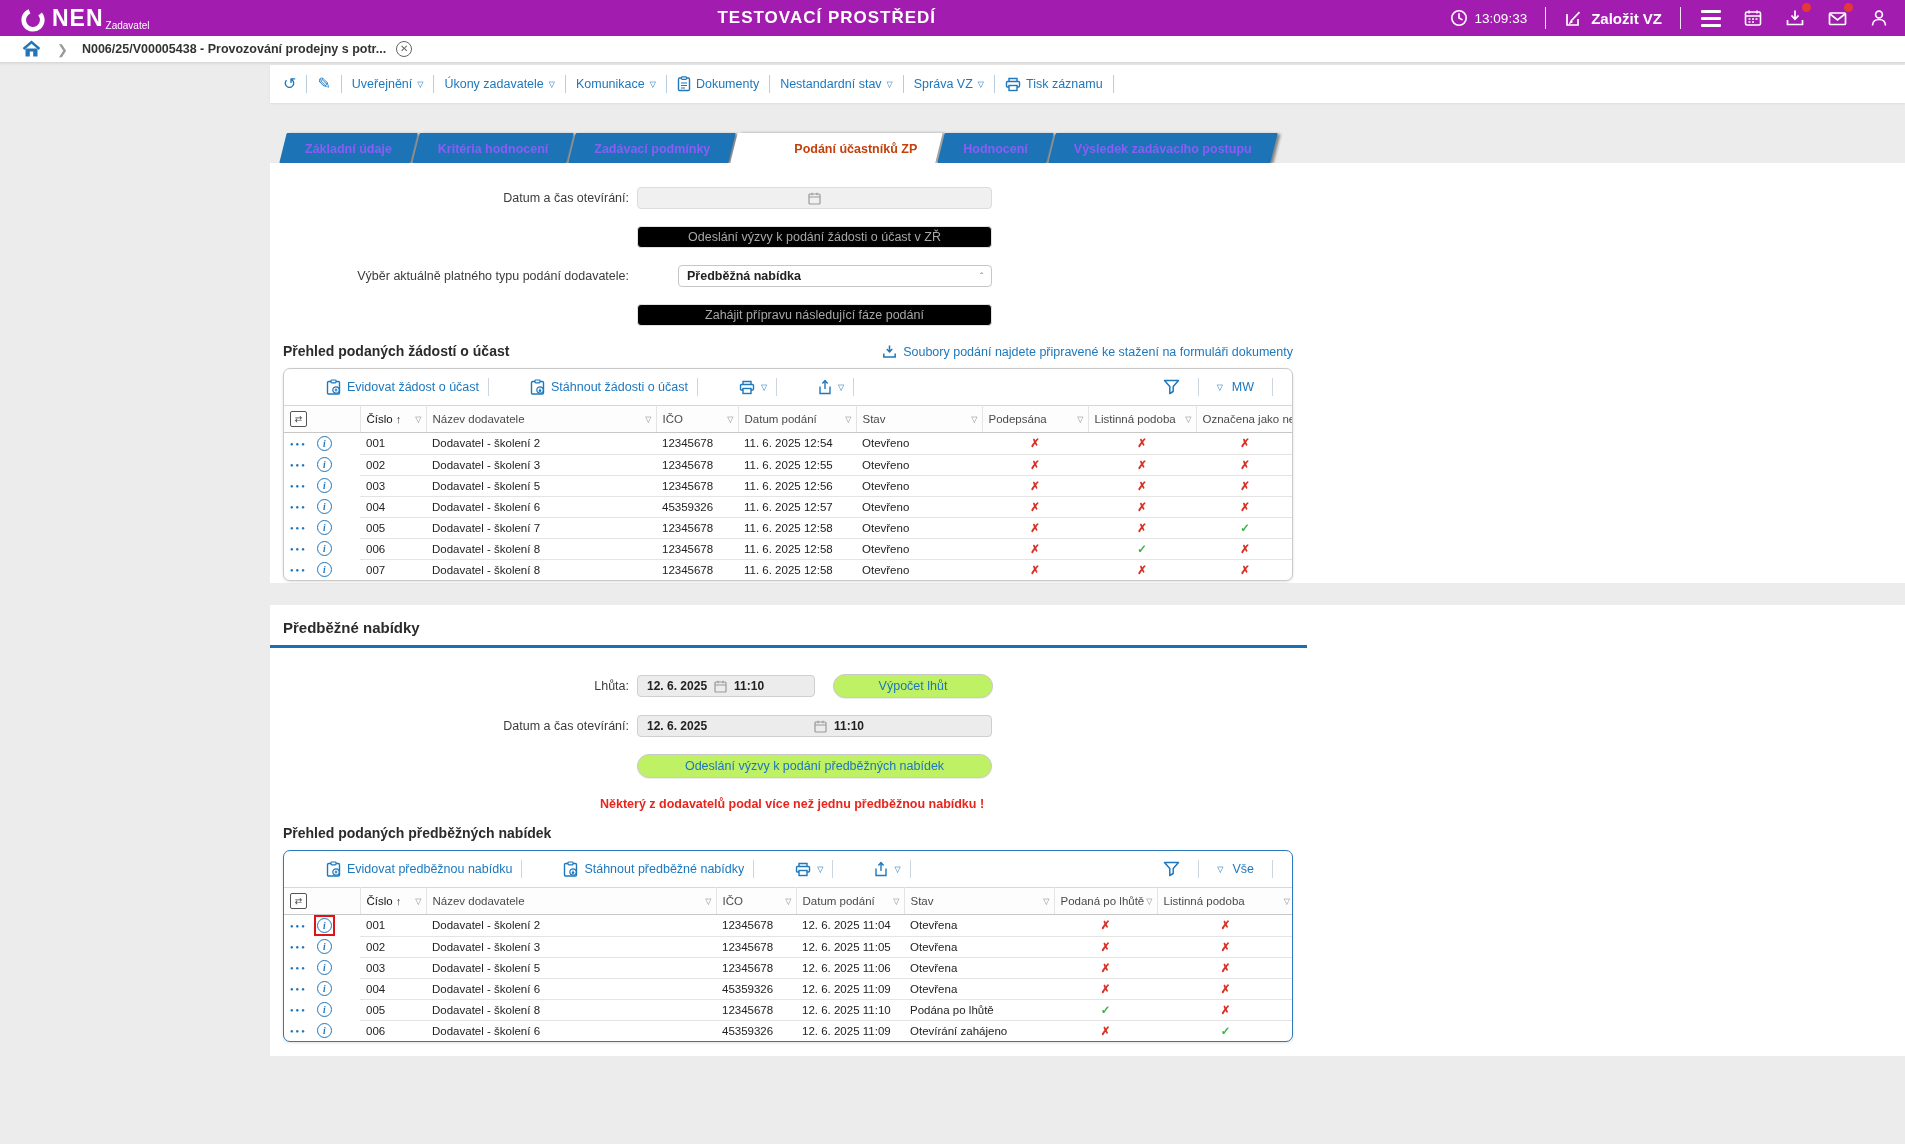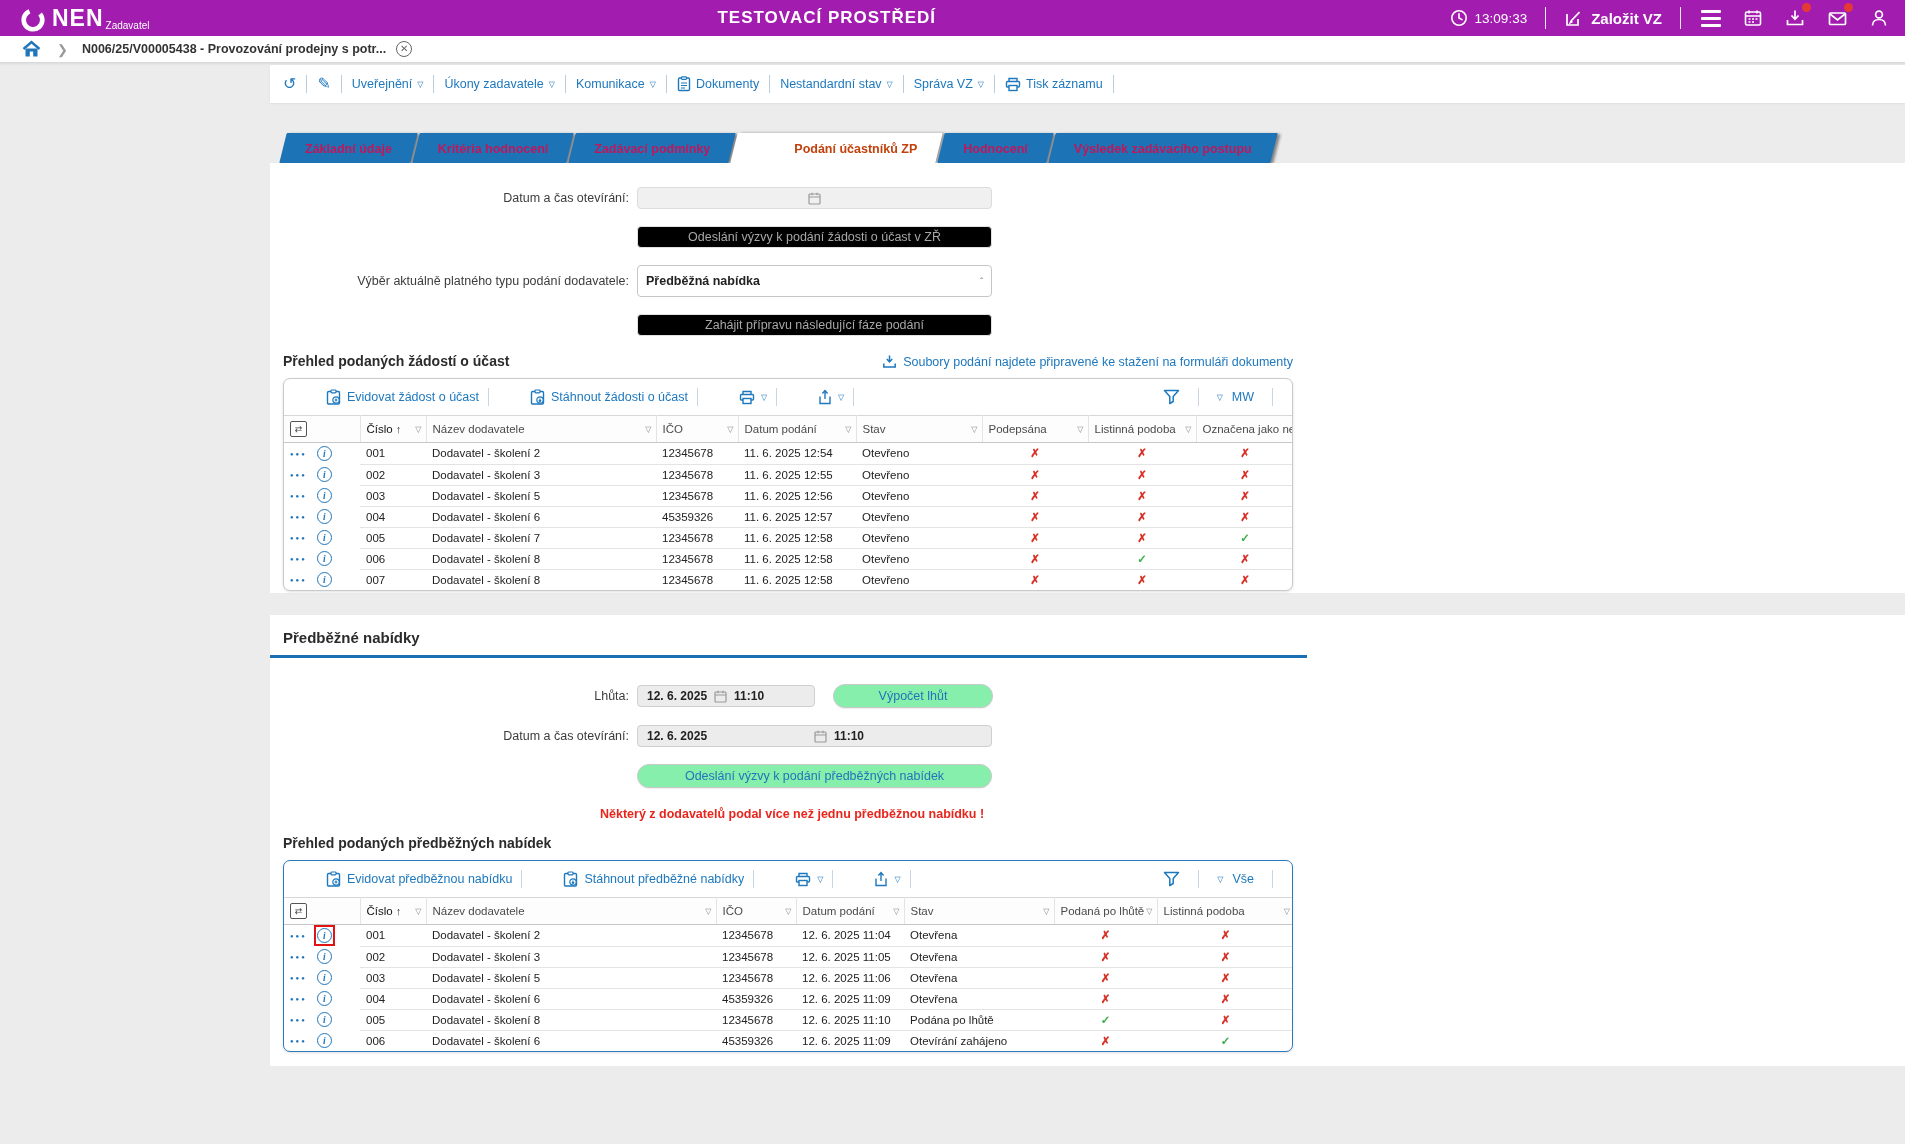--- a/index.html
+++ b/index.html
@@ -36,35 +36,35 @@
   .actionbar { height:38px; display:flex; align-items:center; padding-left:13px; margin-top:2px; font-size:12.5px; color:#1d78be; box-shadow:0 1px 2px rgba(0,0,0,.06); }
   .ab-item { display:flex; align-items:center; gap:5px; cursor:pointer; white-space:nowrap; color:#1d78be; }
   .ab-sep { width:1px; height:18px; background:#b9cddd; margin:0 10px; }
   .ab-glyph { font-size:16px; line-height:1; }
   .dd-arrow { font-size:8px; color:#1d78be; margin-top:1px; }
 
   
   .tabbar { display:flex; margin:30px 0 0 13px; height:30px; position:relative; }
   .tab { position:relative; height:30px; line-height:30px; padding:0 22px; margin-right:2px; cursor:pointer; }
   .tab .tab-bg { position:absolute; inset:0; background:#1c74b6; transform:skewX(-14deg); box-shadow:3px 1px 3px rgba(0,0,0,.45); border-radius:1px; }
-  .tab .tab-label { position:relative; font-size:12.5px; font-weight:bold; color:#be185d; white-space:nowrap; }
+  .tab .tab-label { position:relative; font-size:12.5px; font-weight:bold; color:#8b5cf6; white-space:nowrap; }
   .tab.active .tab-bg { background:#ffffff; box-shadow:3px 0 3px rgba(0,0,0,.35); }
   .tab.active .tab-label { color:#c2410c;margin-left:38px; }
 
   
   .main-card { padding:24px 0 2px 0; position:relative; }
   .frow { display:flex; align-items:center; margin-bottom:17px; }
   .flabel { width:367px; text-align:right; padding-right:8px; font-size:12.5px; color:#3c3c3c; }
   .fctrl { width:355px; }
   .input-dis { height:22px; background:#f0f0f0; border:1px solid #dcdcdc; border-radius:4px; display:flex; align-items:center; justify-content:center; }
   .btn-dis { height:22px; background:#000000; border:1px solid #e2e2e2; border-radius:4px; color:#a7a7a7; font-size:12.5px; display:flex; align-items:center; justify-content:center; width:355px; }
-  .select { height:32px; background:#fff; border:1px solid #c6c6c6; border-radius:4px; display:flex; align-items:center; padding:0 8px; font-size:12.5px; font-weight:bold; color:#222; position:relative; cursor:pointer; }
+  .select { height:22px; background:#fff; border:1px solid #c6c6c6; border-radius:4px; display:flex; align-items:center; padding:0 8px; font-size:12.5px; font-weight:bold; color:#222; position:relative; cursor:pointer;margin-left:41px; }
   .select .chev { position:absolute; right:8px; color:#8a8a8a; font-size:9px; }
   .input-g { height:22px; background:#ececec; border:1px solid #cfcfcf; border-radius:4px; display:flex; align-items:center; padding:0 9px; font-size:12px; font-weight:bold; color:#222; gap:7px; }
-  .btn-pill { height:24px; border:1px solid #c9c9c9; border-radius:14px; background:#86efac; color:#2176ba; font-size:12.5px; display:flex; align-items:center; justify-content:center; cursor:pointer; box-shadow:0 1px 1px rgba(0,0,0,.07); }
+  .btn-pill { height:24px; border:1px solid #c9c9c9; border-radius:14px; background:#bef264; color:#2176ba; font-size:12.5px; display:flex; align-items:center; justify-content:center; cursor:pointer; box-shadow:0 1px 1px rgba(0,0,0,.07); }
 
   .content { margin-left:13px; width:1010px; }
   .sec-head { display:flex; align-items:flex-end; justify-content:space-between; margin-top:14px; }
   .sec-title { font-size:14px; font-weight:bold; color:#2b2b2b; }
   .files-link { display:flex; align-items:center; gap:6px; color:#1d78be; font-size:12.5px; cursor:pointer; }
 
   
   .tbox { margin-top:9px; border:1px solid #c9c9c9; border-radius:7px; overflow:hidden; background:#fff; box-shadow:0 1px 3px rgba(0,0,0,.12); }
   .tbox.blue { border:1.5px solid #2e79b9; }
   .tbox-bar { height:36px; display:flex; align-items:center; padding:0 10px; font-size:12.5px; color:#1d78be; }

